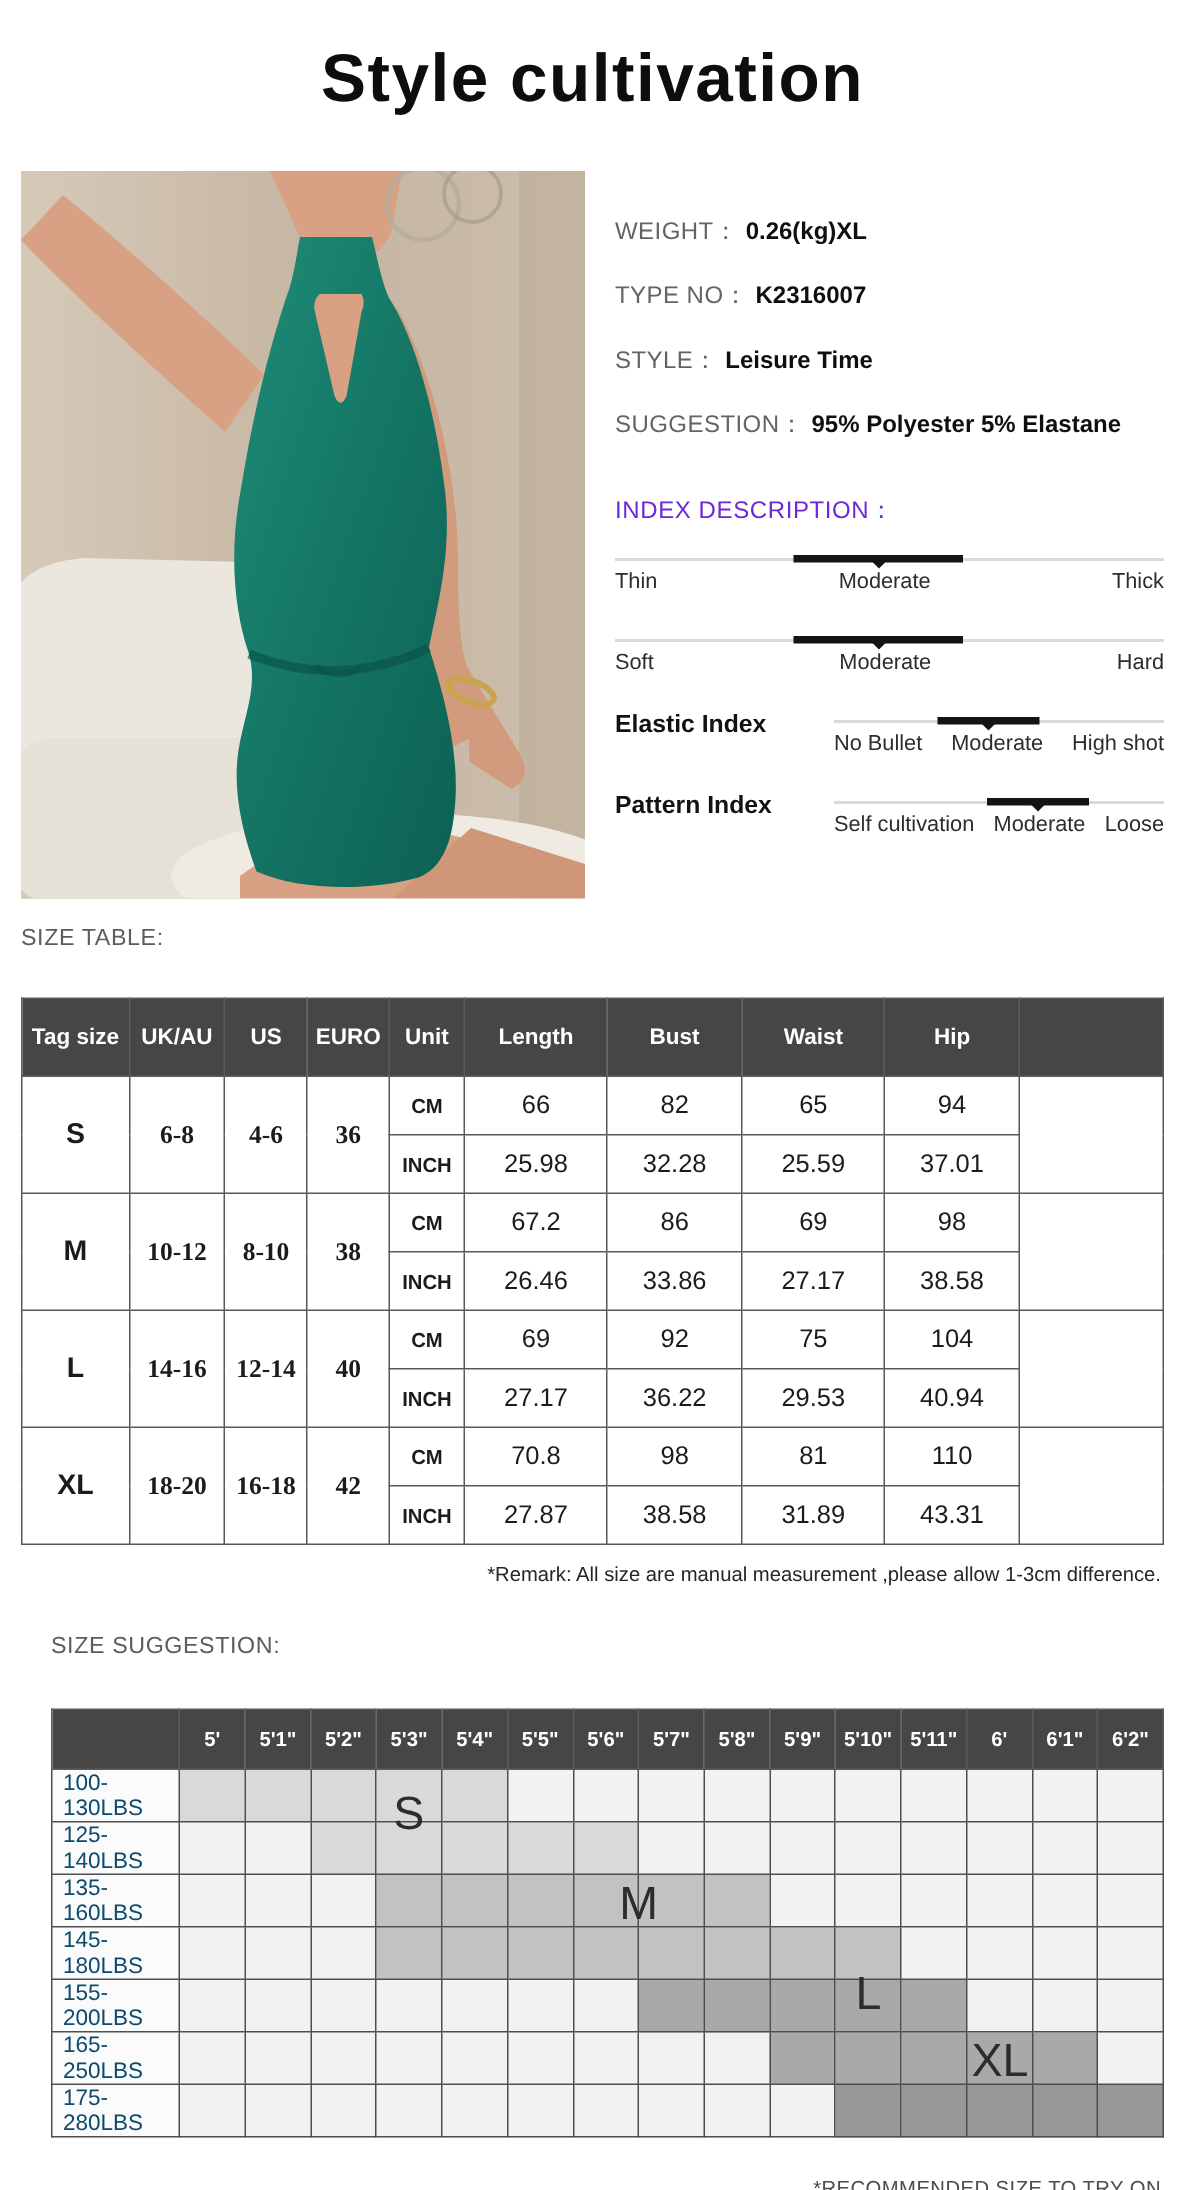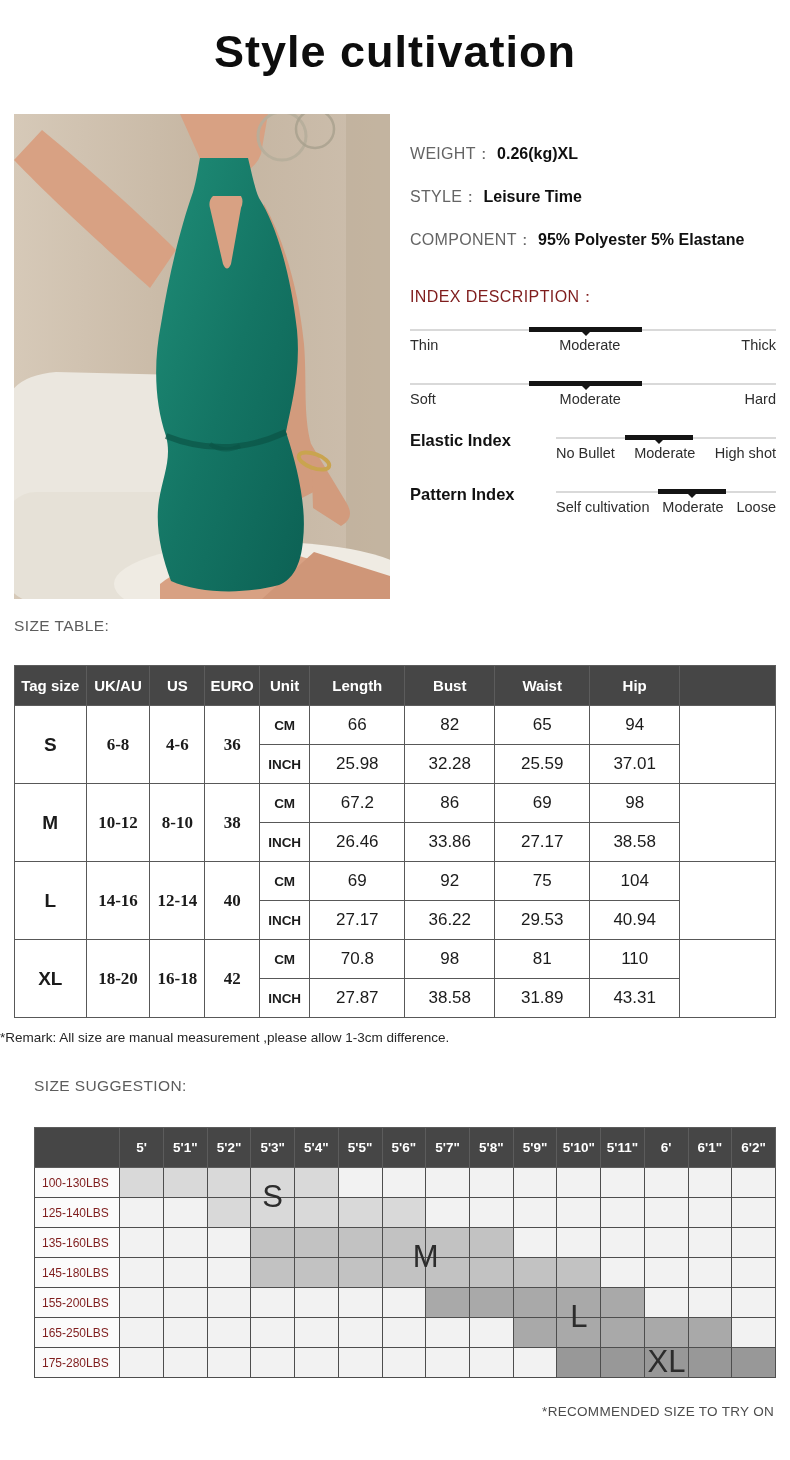--- a/index.html
+++ b/index.html
@@ -17,21 +17,21 @@
   .top-section { display:flex; padding:0 14px; margin-top:36px; }
   .photo {
     width:376px; height:485px; flex:none; position:relative; overflow:hidden;
     background:#c9baa7;
   }
   .details { flex:1; padding-left:20px; min-width:0; }
   .info-list { margin-top:30px; }
   .info-row { margin-bottom:22px; font-size:16px; white-space:nowrap; }
   .info-label { color:#646464; letter-spacing:.3px; }
   .info-value { color:#0f0f0f; font-weight:700; margin-left:5px; }
-  .index-heading { color:#7f1d1d; font-size:16px; letter-spacing:.4px; margin:36px 0 14px 0; }
+  .index-heading { color:#6d28d9; font-size:16px; letter-spacing:.4px; margin:36px 0 14px 0; }
   .index-row { display:flex; margin-bottom:12px; }
   .index-label { width:146px; flex:none; font-size:16.5px; font-weight:700; color:#121212; padding-top:1px; }
   .index-scale { flex:1; position:relative; height:42px; }
   .scale-line { position:absolute; top:7px; left:0; right:0; height:2px; background:#d9d9d9; }
   .scale-seg { position:absolute; top:5px; height:5px; background:#141414; }
   .scale-marker {
     position:absolute; top:9px; width:0; height:0;
     border:5px solid transparent; border-top-color:#141414; transform:translateX(-50%);
   }
   .scale-labels {
@@ -39,42 +39,42 @@
     justify-content:space-between; font-size:14.5px; color:#2d2d2d;
   }
   
   .section-label { color:#5d5d5d; font-size:15.5px; letter-spacing:.4px; padding:0 14px; }
   .size-table-section { margin-top:18px; }
   
   .size-table-wrap { padding:0 14px; margin-top:30px; }
   table.size { width:100%; border-collapse:collapse; table-layout:fixed; }
   .size th {
     background:#464646; color:#fff; font-size:15px; font-weight:700;
-    height:40px; border:1px solid #5c5c5c; padding:0;
+    height:52px; border:1px solid #5c5c5c; padding:0;
   }
   .size td {
     border:1px solid #585858; text-align:center; font-size:17px;
     height:39px; color:#1b1b1b; padding:0;
   }
   .size td.tag  { font-size:19px; font-weight:700; }
   .size td.grp  { font-size:17px; font-weight:600;font-family:Liberation Serif, serif; }
   .size td.unit { font-size:13.5px; font-weight:700;margin-top:48px; }
-  .remark { padding-right:16px; font-size:13.5px; color:#262626; margin-top:12px; }
+  .remark { text-align:right; padding-right:16px; font-size:13.5px; color:#262626; margin-top:12px; }
   
   .suggestion-section { margin-top:32px;padding-left:20px; }
   .suggestion-wrap { padding:0 14px; margin-top:32px; }
   .suggestion-inner { position:relative; }
   table.sugg { width:100%; border-collapse:collapse; table-layout:fixed; }
   .sugg th {
     background:#464646; color:#fff; font-size:13.5px; font-weight:700;
     height:40px; border:1px solid #5c5c5c; padding:0;
   }
   .sugg td { border:1px solid #4e4e4e; height:30px; background:#f2f2f2; padding:0; }
   .sugg td.wlabel {
-    background:#fbfbfb; font-size:12px; color:#7f1d1d;
+    background:#fbfbfb; font-size:15px; color:#0c4a6e;
     text-align:left; padding-left:7px;
   }
   .zone-letter {
     position:absolute; transform:translate(-50%,-50%);
     font-size:31px; font-weight:400; color:#2c2c2c; pointer-events:none;
   }
   .footnote { text-align:right; padding-right:16px; font-size:13.5px; color:#4c4c4c; margin-top:26px; letter-spacing:.3px; }
 </style>
 </head>
 <body>
@@ -123,22 +123,23 @@
       <path d="M152,322 Q212,346 272,318" stroke="#0a5144" stroke-width="6" fill="none" opacity="0.65"></path>
       <path d="M196,330 q14,10 30,2" stroke="#0a5144" stroke-width="4" fill="none" opacity="0.5"></path>
 
       <ellipse cx="300" cy="347" rx="16" ry="7" fill="none" stroke="#c9a44f" stroke-width="4" transform="rotate(20 300 347)"></ellipse>
     </svg>
   </div>
 
   <div class="details">
     <div class="info-list">
         <div class="info-row"><span class="info-label">WEIGHT：</span><span class="info-value">0.26(kg)XL</span></div>
+        <div class="info-row"><span class="info-label">TYPE NO：</span><span class="info-value">K2316007</span></div>
         <div class="info-row"><span class="info-label">STYLE：</span><span class="info-value">Leisure Time</span></div>
-        <div class="info-row"><span class="info-label">COMPONENT：</span><span class="info-value">95% Polyester 5% Elastane</span></div>
+        <div class="info-row"><span class="info-label">SUGGESTION：</span><span class="info-value">95% Polyester 5% Elastane</span></div>
       </div>
     <div class="index-heading">INDEX DESCRIPTION：</div>
     <div>
         <div class="index-row">
           <div class="index-scale">
             <div class="scale-line"></div>
             <div class="scale-seg" style="width: 31%; left: 32.5%;"></div>
             <div class="scale-marker" style="left: 48%;"></div>
             <div class="scale-labels">
               <span class="scale-level">Thin</span>

